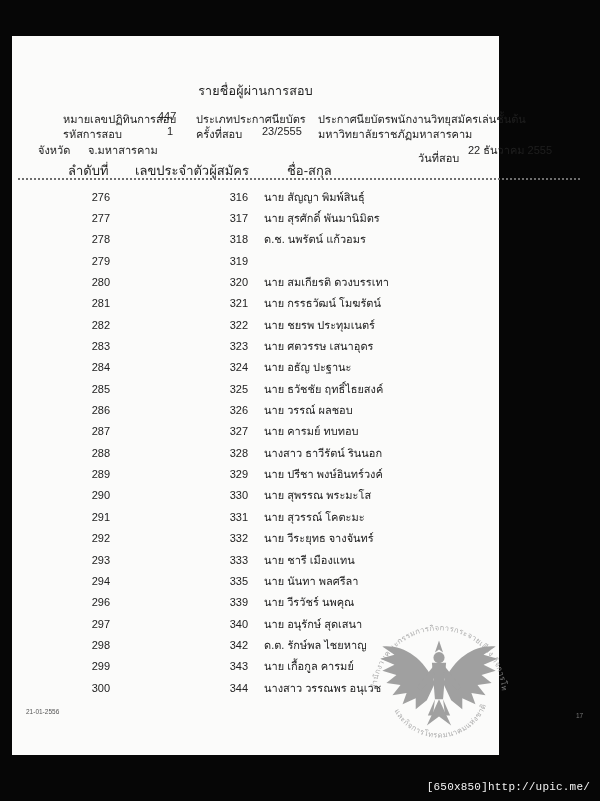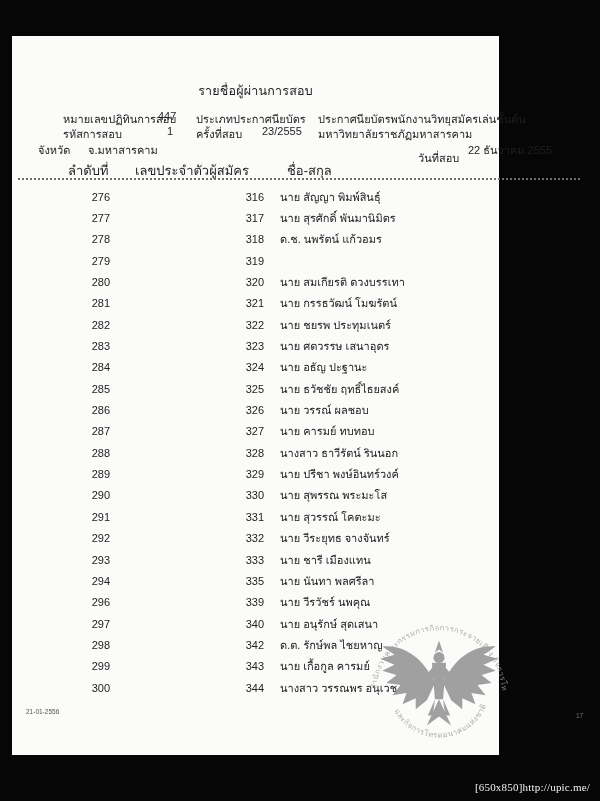--- a/index.html
+++ b/index.html
@@ -23,28 +23,28 @@
   .h-round-l{left:184px;top:89px}.h-round-v{left:250px;top:89px}
   .h-venue{left:306px;top:89px}
   .h-prov-l{left:26px;top:105px} .h-prov-v{left:76px;top:105px}
   .h-date-l{left:406px;top:113px}.h-date-v{left:456px;top:105px}
   .thead span{position:absolute;top:124px;font-size:13px;color:#1f1f1f;white-space:nowrap;}
   .th1{left:56px}.th2{left:123px}.th3{left:275px}
   .dotline{position:absolute;top:142px;left:6px;width:562px;height:0;border-top:2px dotted #6e6e6e;}
   .tbody{position:absolute;top:150px;left:0;width:576px;margin-left:6px;}
   .trow{display:flex;height:21.35px;align-items:center;font-size:11px;color:#222;}
   .c1{width:92px;text-align:right;}
-  .c2{width:138px;text-align:right;padding-left:16px;}
+  .c2{width:138px;text-align:right;}
   .c3{margin-left:16px;flex:1;text-align:left;white-space:nowrap;}
   .stamp{position:absolute;left:346px;top:568px;width:162px;height:162px;opacity:.82;}
   .fn-left{position:absolute;left:14px;top:672px;font-size:6.5px;color:#555;}
   .fn-right{position:absolute;left:564px;top:676px;font-size:6.5px;color:#777;}
   .watermark{
     position:absolute;right:10px;top:781px;color:#f3f3f3;font-size:11px;
-    font-family:Liberation Serif, serif;letter-spacing:.2px;
+    font-family:Liberation Mono, monospace;letter-spacing:.2px;
   }
 </style>
 </head>
 <body>
 
 <div class="page">
 
   <div class="title">รายชื่อผู้ผ่านการสอบ</div>
 
   <div class="hdr">

